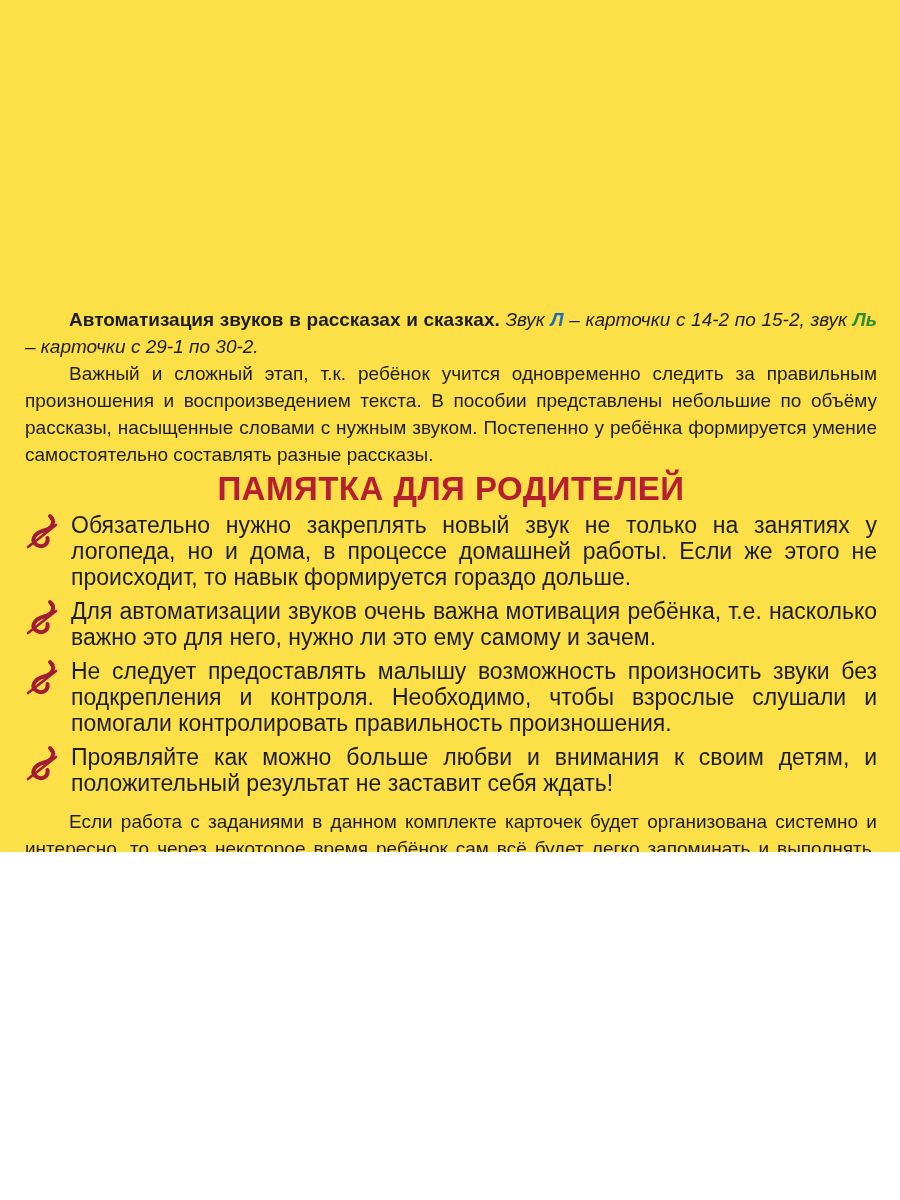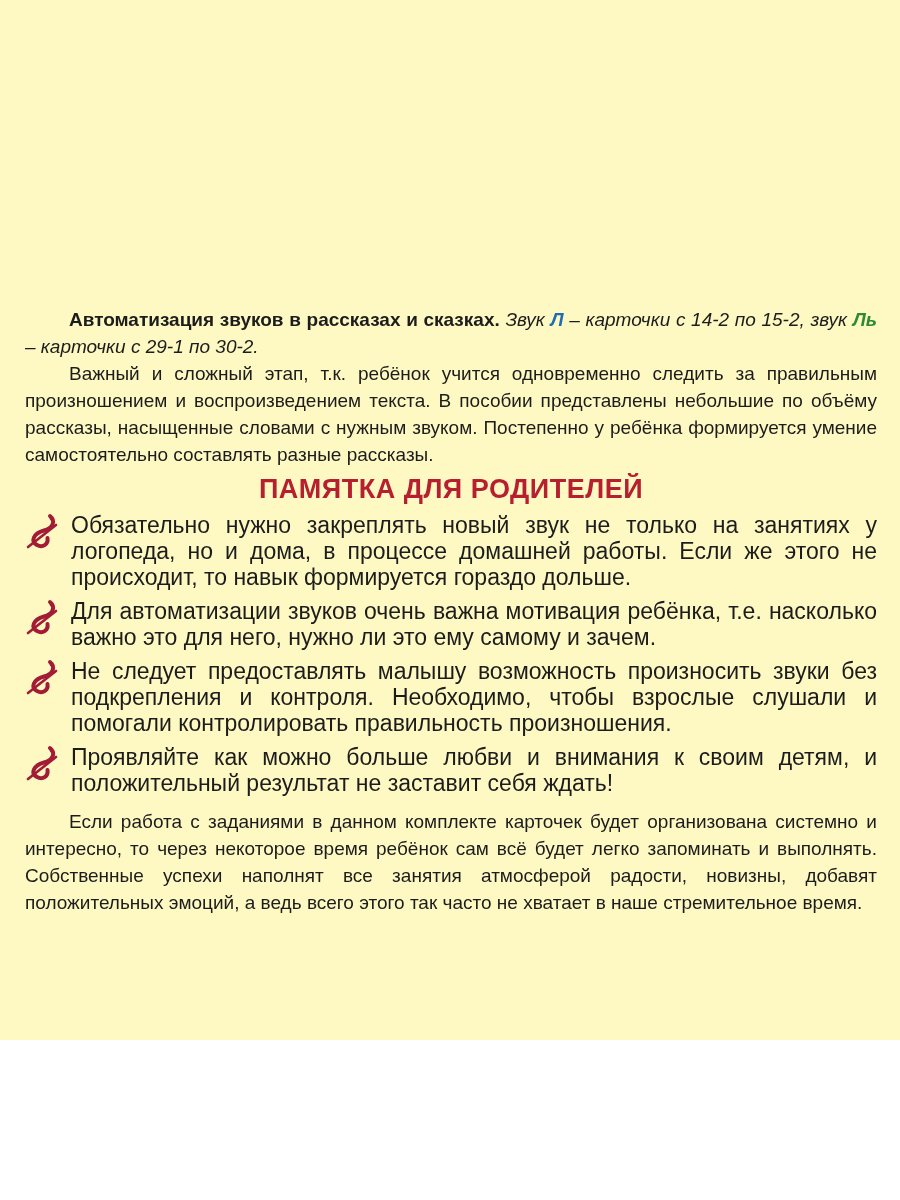--- a/index.html
+++ b/index.html
@@ -1,20 +1,20 @@
 <!DOCTYPE html>
 <html lang="ru"><head>
 <meta charset="utf-8">
 <style>
   html, body { margin: 0; padding: 0; background: #ffffff; }
   .page {
     position: relative;
     width: 900px;
-    height: 1040px;
-    background: #fef9c3;
+    height: 852px;
+    background: #fde047;
     overflow: hidden;
     font-family: "Liberation Sans", sans-serif;
     color: #1c1c1c;
   }
   .content {
     padding: 306px 23px 0 25px;
   }
   p {
     margin: 0;
     text-align: justify;
@@ -23,21 +23,21 @@
   }
   .indent { text-indent: 44px; }
   .lead { font-weight: bold; }
   .it { font-style: italic; }
   .letter-blue  { color: #1f6cb5; font-weight: bold; font-style: italic; }
   .letter-green { color: #2e8b33; font-weight: bold; font-style: italic; }
   .memo-title {
     margin: 6px 0 8px 0;
     text-align: center;
     color: #b51f2f;
-    font-size: 27px;
+    font-size: 33px;
     line-height: 30px;
     font-weight: bold;
     letter-spacing: 0.5px;
   }
   .memo-list {
     list-style: none;
     margin: 0;
     padding: 0;
   }
   .memo-item {
@@ -72,21 +72,21 @@
 </head>
 <body>
 
 <div class="page">
   <div class="content">
 
     <p class="indent">
       <span class="lead">Автоматизация звуков в рассказах и сказках.</span><span class="it"> Звук </span><span class="letter-blue">Л</span><span class="it"> – карточки с 14-2 по 15-2, звук </span><span class="letter-green">Ль</span><span class="it"> – карточки с 29-1 по 30-2.</span>
     </p>
 
-    <p class="indent">Важный и сложный этап, т.к. ребёнок учится одновременно следить за правильным произношением и воспроизведением текста. В пособии представлены небольшие по объёму рассказы, насыщенные словами с нужным звуком. Постепенно у ребёнка формируется умение самостоятельно составлять разные рассказы.</p>
+    <p class="indent">Важный и сложный этап, т.к. ребёнок учится одновременно следить за правильным произношения и воспроизведением текста. В пособии представлены небольшие по объёму рассказы, насыщенные словами с нужным звуком. Постепенно у ребёнка формируется умение самостоятельно составлять разные рассказы.</p>
 
     <h1 class="memo-title">ПАМЯТКА ДЛЯ РОДИТЕЛЕЙ</h1>
 
     <ul class="memo-list">
       <li class="memo-item">
         <svg class="bullet-icon" viewBox="0 0 34 38" xmlns="http://www.w3.org/2000/svg">
           <path d="M3 34 L31 12" stroke="#a31c36" stroke-width="2.6" stroke-linecap="round" fill="none"></path>
           <path d="M25 3 C 31 8, 28 15, 19 17.5 C 8 20.5, 5.5 28.5, 12 32 C 17.5 35, 23.5 31.5, 22.5 25" stroke="#a31c36" stroke-width="4" stroke-linecap="round" fill="none"></path>
           <path d="M25 3 C 26.5 4.5, 27.5 6.5, 27 8.5 C 25 7.5, 24 5.5, 25 3 Z" fill="#a31c36"></path>
         </svg>

